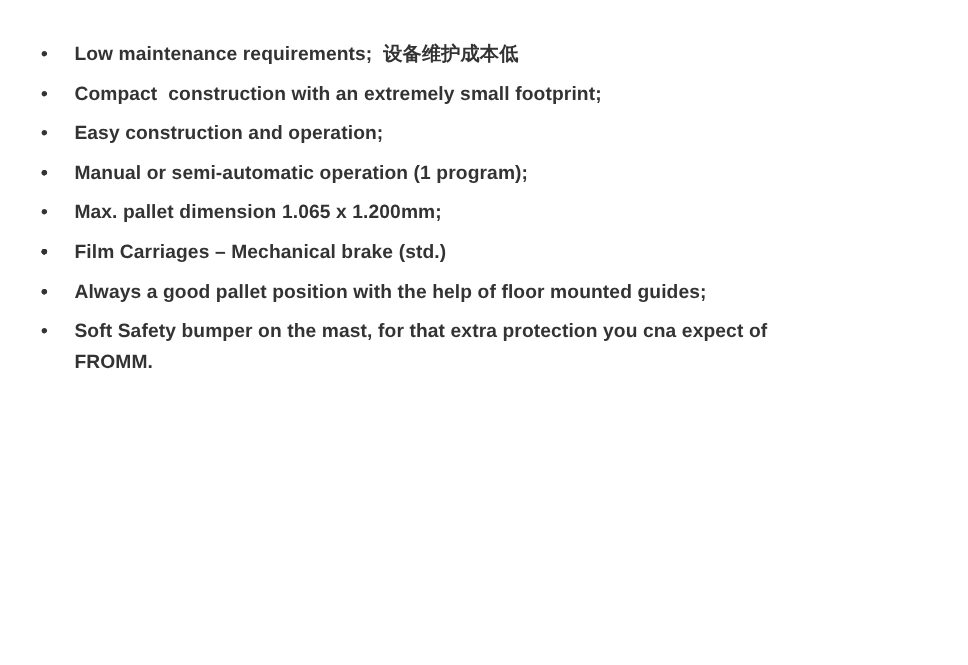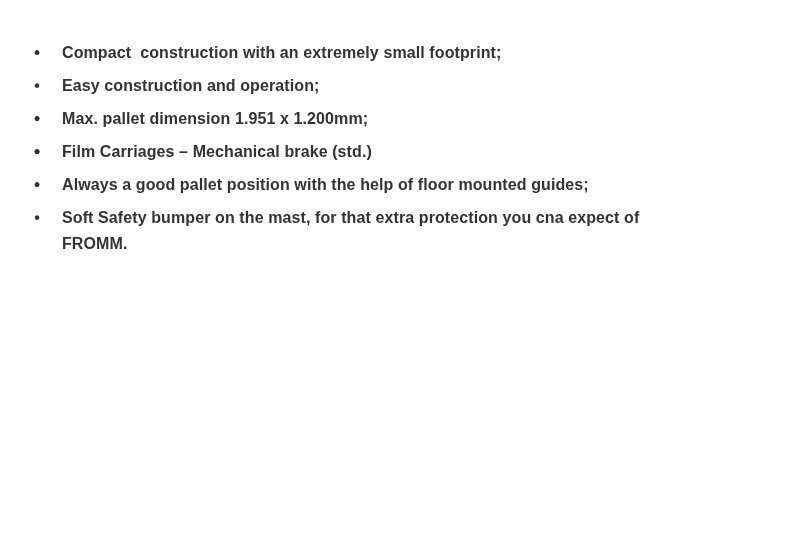--- a/index.html
+++ b/index.html
@@ -51,38 +51,40 @@
     letter-spacing: 0.1px;
   }
 </style>
 </head>
 <body>
 
 <div class="page">
   <ul class="feature-list">
     <li class="feature-item">
       <span class="bullet">•</span>
+      <span class="item-text">Low maintenance requirements;  设备维护成本低</span>
     </li>
     <li class="feature-item">
       <span class="bullet">•</span>
       <span class="item-text">Compact  construction with an extremely small footprint;</span>
     </li>
     <li class="feature-item">
       <span class="bullet">•</span>
       <span class="item-text">Easy construction and operation;</span>
     </li>
     <li class="feature-item">
       <span class="bullet">•</span>
     </li>
     <li class="feature-item">
       <span class="bullet">•</span>
+      <span class="item-text">Manual or semi-automatic operation (1 program);</span>
     </li>
     <li class="feature-item">
       <span class="bullet">•</span>
-      <span class="item-text">Max. pallet dimension 1.951 x 1.200mm;</span>
+      <span class="item-text">Max. pallet dimension 1.065 x 1.200mm;</span>
     </li>
     <li class="feature-item">
       <span class="bullet">•</span>
     </li>
     <li class="feature-item">
       <span class="bullet">•</span>
     </li>
     <li class="feature-item">
       <span class="bullet">•</span>
     </li>

